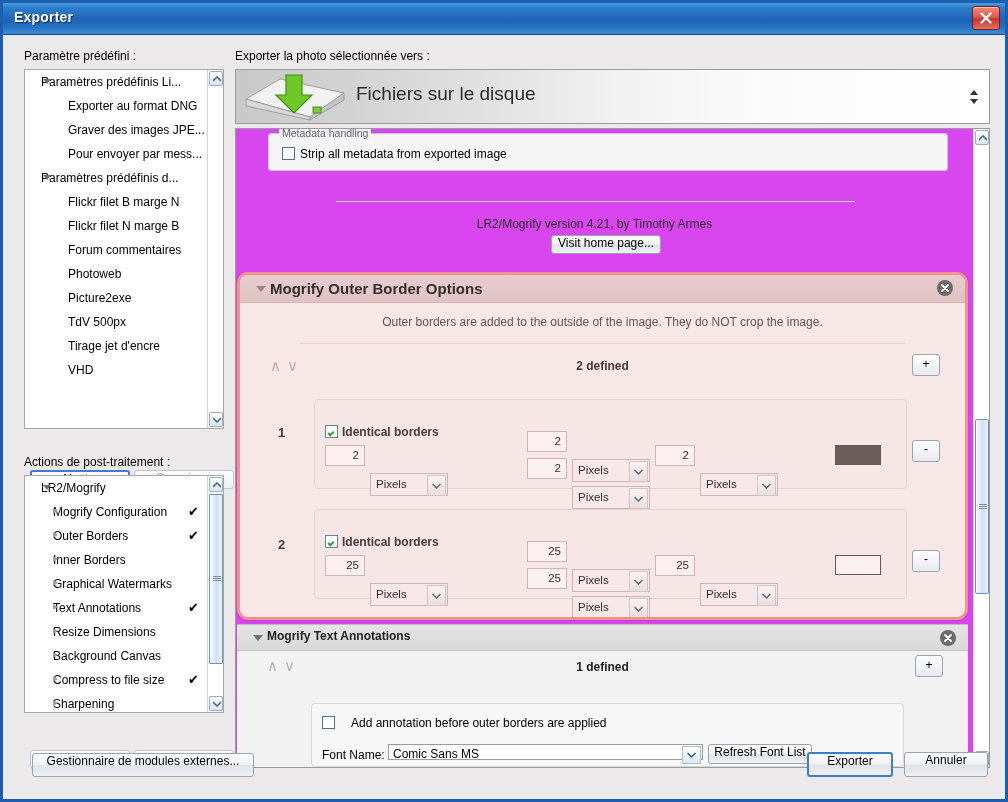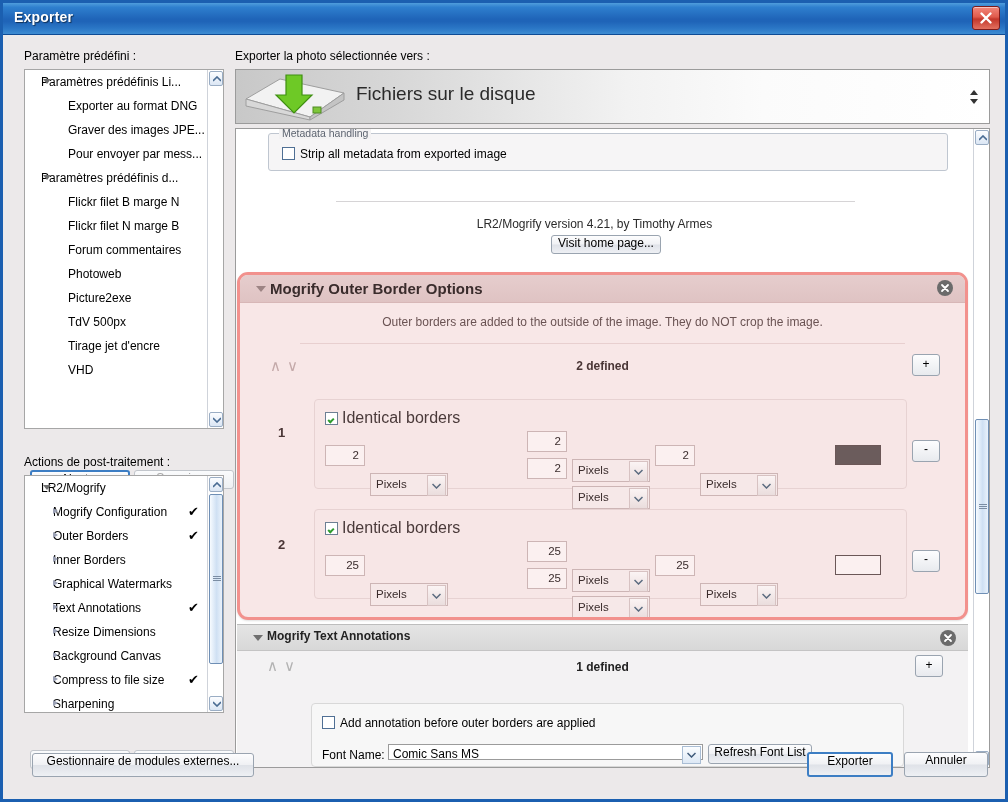--- a/index.html
+++ b/index.html
@@ -115,21 +115,21 @@
     box-sizing:border-box;border:1px solid #9b9b9b;
     background:linear-gradient(to right,#c8c8c8 0%,#d8d8d8 22%,#f2f2f2 52%,#fbfbfb 70%,#ffffff 100%);
     cursor:pointer;
   }
   .dest-icon{position:absolute;left:4px;top:3px;width:110px;height:48px;overflow:hidden;}
   .dest-text{position:absolute;left:120px;top:13px;font-size:19px;color:#2a2a2a;}
   .dest-spin{position:absolute;right:10px;top:18px;width:10px;height:18px;}
   
   .scrollpane{
     position:absolute;left:228px;top:90px;width:755px;height:640px;
-    box-sizing:border-box;border:1px solid #9b9b9b;background:#ffffff;overflow:hidden;
+    box-sizing:border-box;border:1px solid #9b9b9b;background:#d946ef;overflow:hidden;
   }
   .pane-content{position:absolute;left:0;top:0;width:739px;height:640px;overflow:hidden;}
   .pane-scroll{position:absolute;right:0;top:0;width:16px;height:638px;}
   
   .metadata-group{
     position:absolute;left:32px;top:4px;width:680px;height:38px;
     box-sizing:border-box;border:1px solid #bfc6d0;border-radius:3px;background:#f6f5f6;
   }
   .group-title{position:absolute;left:10px;top:-7px;background:#f3f2f3;padding:0 3px;font-size:10.5px;color:#5d6470;}
   .cb{
@@ -180,21 +180,21 @@
     position:absolute;right:25px;width:26px;height:20px;
     border:1px solid #9aa4b0;border-radius:3px;
     background:linear-gradient(to bottom,#fdfdfe,#e8eaee);
     font-size:12px;text-align:center;line-height:16px;cursor:pointer;
   }
   .border-row{
     position:absolute;left:74px;width:593px;height:90px;
     box-sizing:border-box;border:1px solid #e7d2d2;border-radius:4px;background:#f7e6e6;
   }
   .row-num{position:absolute;left:38px;font-size:13px;font-weight:bold;color:#4a3636;}
-  .ident{position:absolute;left:10px;top:9px;font-size:16px;color:#4a3a3a;}
+  .ident{position:absolute;left:10px;top:25px;font-size:12px;color:#4a3a3a;font-weight:bold;}
   .ident .t{margin-left:4px;}
   .numfield{
     position:absolute;box-sizing:border-box;height:21px;width:40px;
     border:1px solid #cdb5b5;background:#fbf0f0;
     text-align:right;padding-right:5px;line-height:19px;font-size:11.5px;color:#3a2c2c;cursor:text;
   }
   .combo{
     position:absolute;box-sizing:border-box;height:23px;width:78px;
     border:1px solid #cdb5b5;background:#f6e8e8;font-size:11.5px;
     line-height:21px;padding-left:5px;color:#3a2c2c;cursor:pointer;margin-top:29px;
@@ -218,21 +218,21 @@
   .gp-header .tw{
     position:absolute;left:16px;top:10px;width:0;height:0;
     border-left:5px solid transparent;border-right:5px solid transparent;border-top:6px solid #6f6f6f;
   }
   .gp-header .ttl{position:absolute;left:30px;top:4px;font-size:12px;font-weight:bold;color:#222;}
   .ann-box{
     position:absolute;left:74px;top:78px;width:593px;height:64px;
     box-sizing:border-box;border:1px solid #d8d8d8;border-radius:4px;background:#f7f7f7;
   }
   .ann-cb{position:absolute;left:10px;top:12px;font-size:12px;}
-  .ann-cb .t{margin-left:5px;}
+  .ann-cb .t{margin-left:16px;}
   .font-label{position:absolute;left:10px;top:44px;font-size:12px;}
   .font-combo{
     position:absolute;left:76px;top:40px;width:315px;height:16px;box-sizing:border-box;
     border:1px solid #9b9b9b;background:#fff;font-size:12px;line-height:18px;padding-left:4px;cursor:pointer;
   }
   .font-combo .arrowbox{
     position:absolute;right:1px;top:1px;width:17px;height:16px;
     border:1px solid #a9bdd4;background:linear-gradient(to bottom,#fbfdff,#dde8f5);
   }
   .font-combo .arrowbox svg{position:absolute;left:4px;top:5px;}

